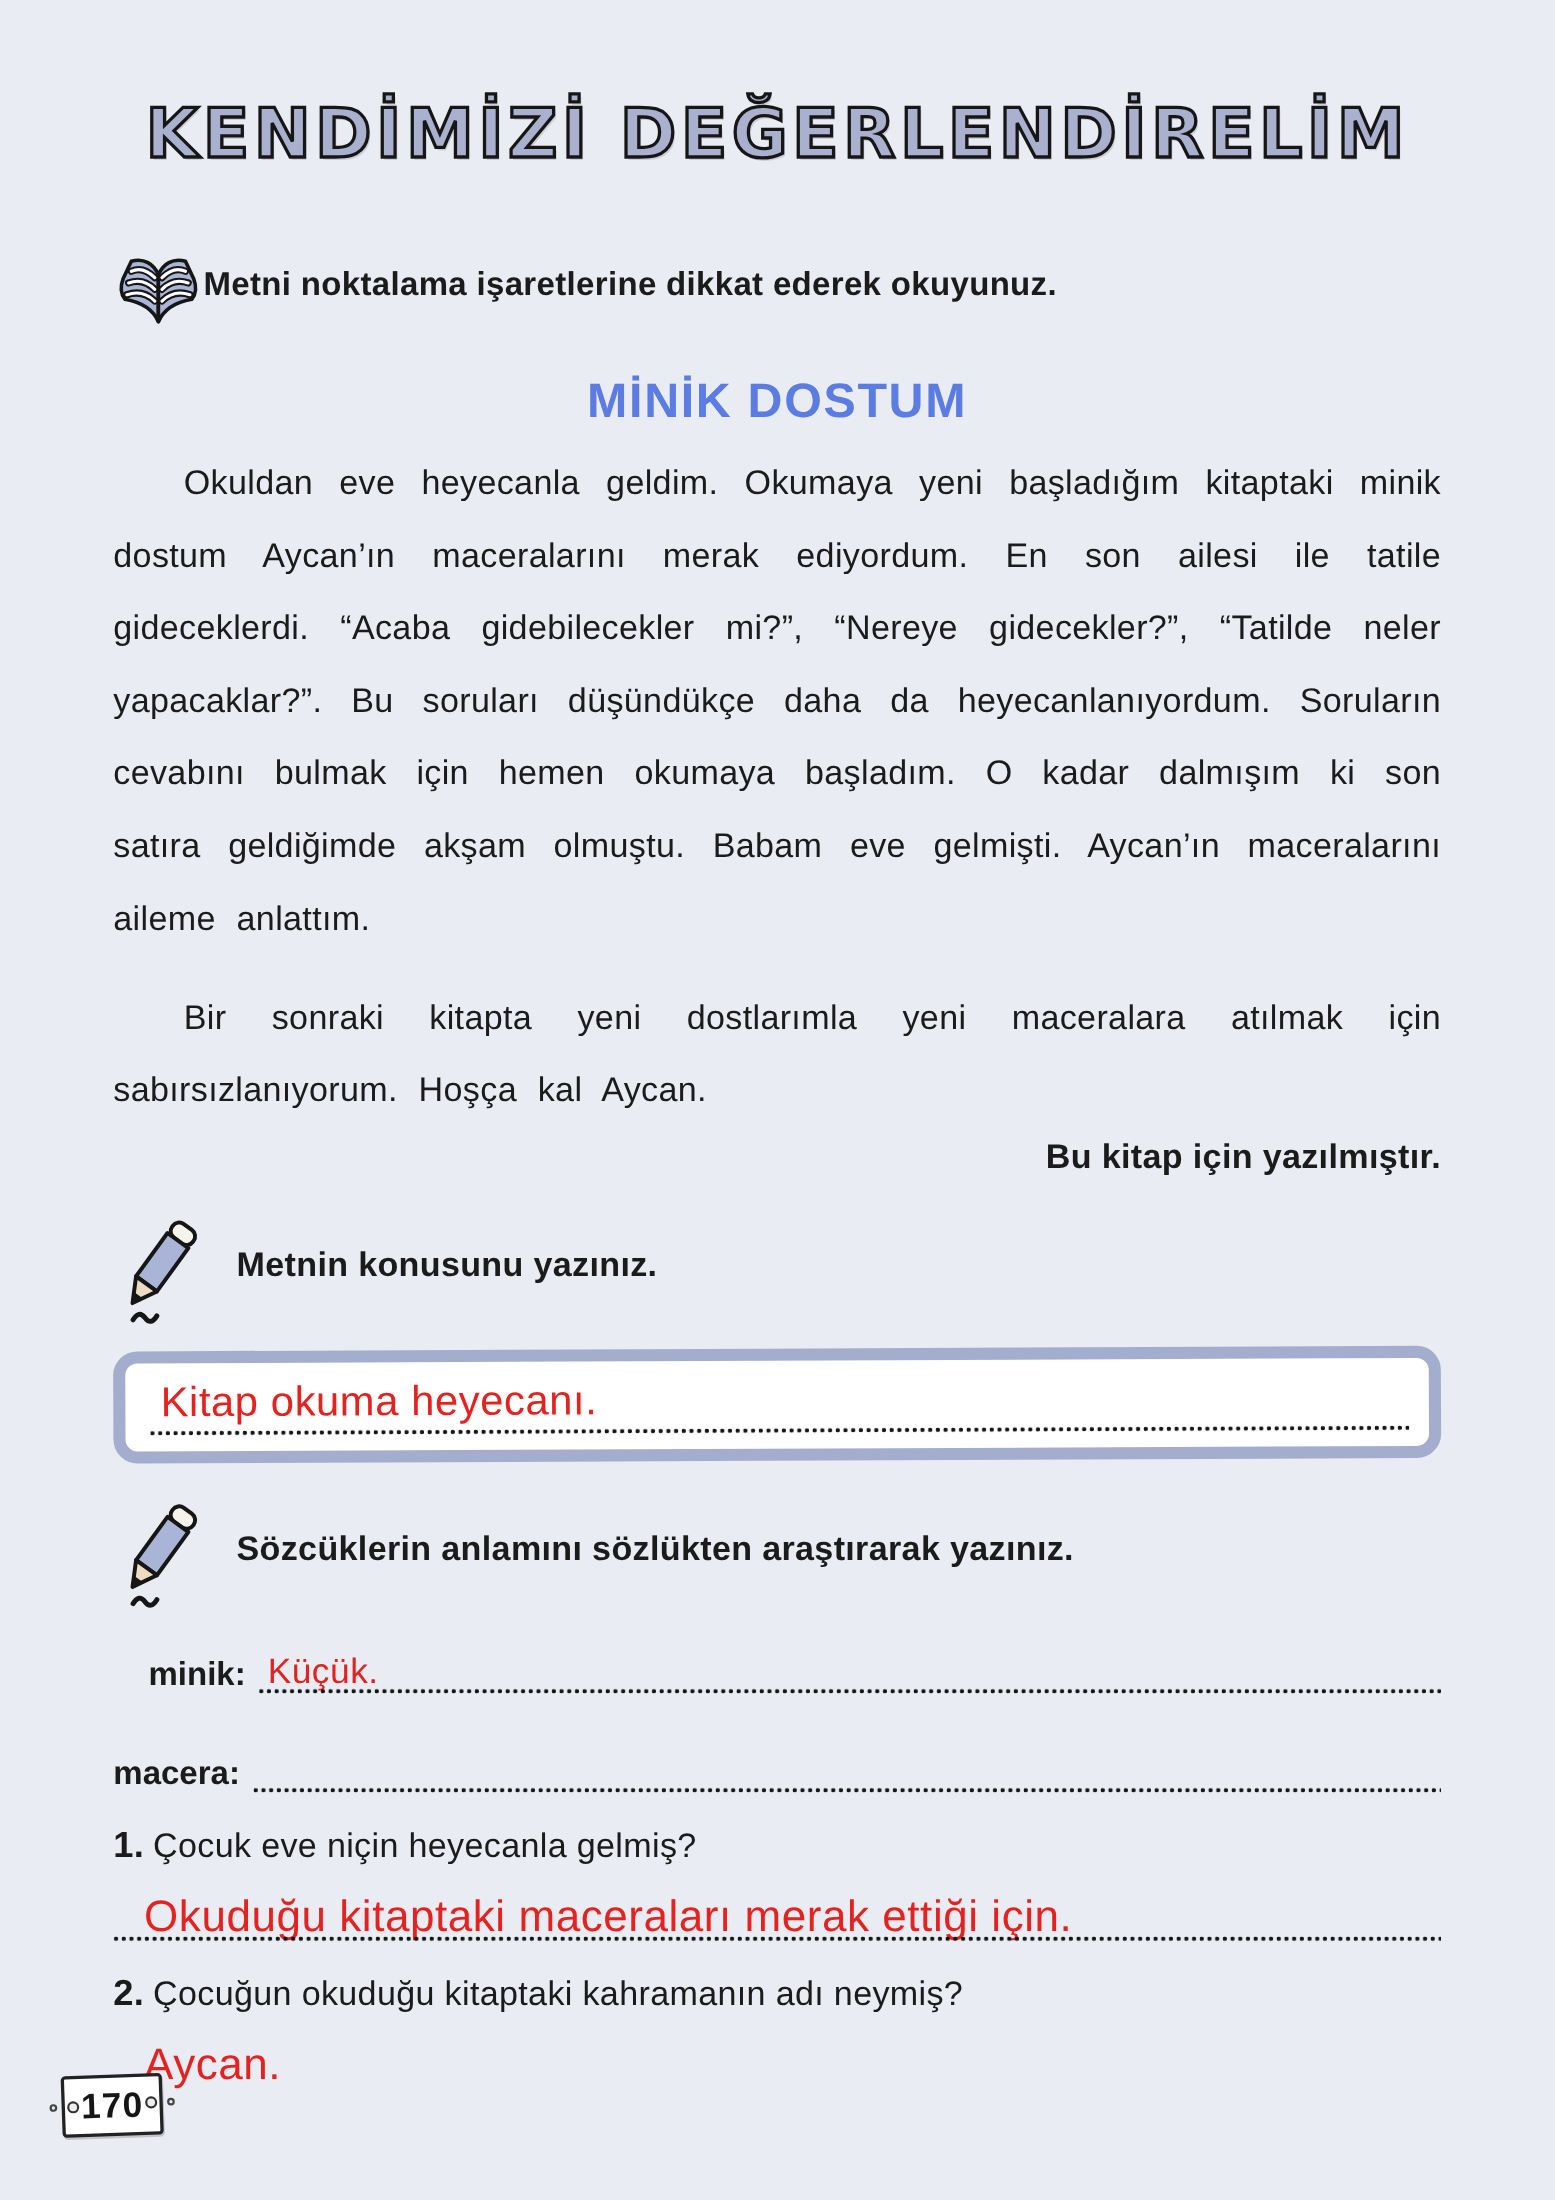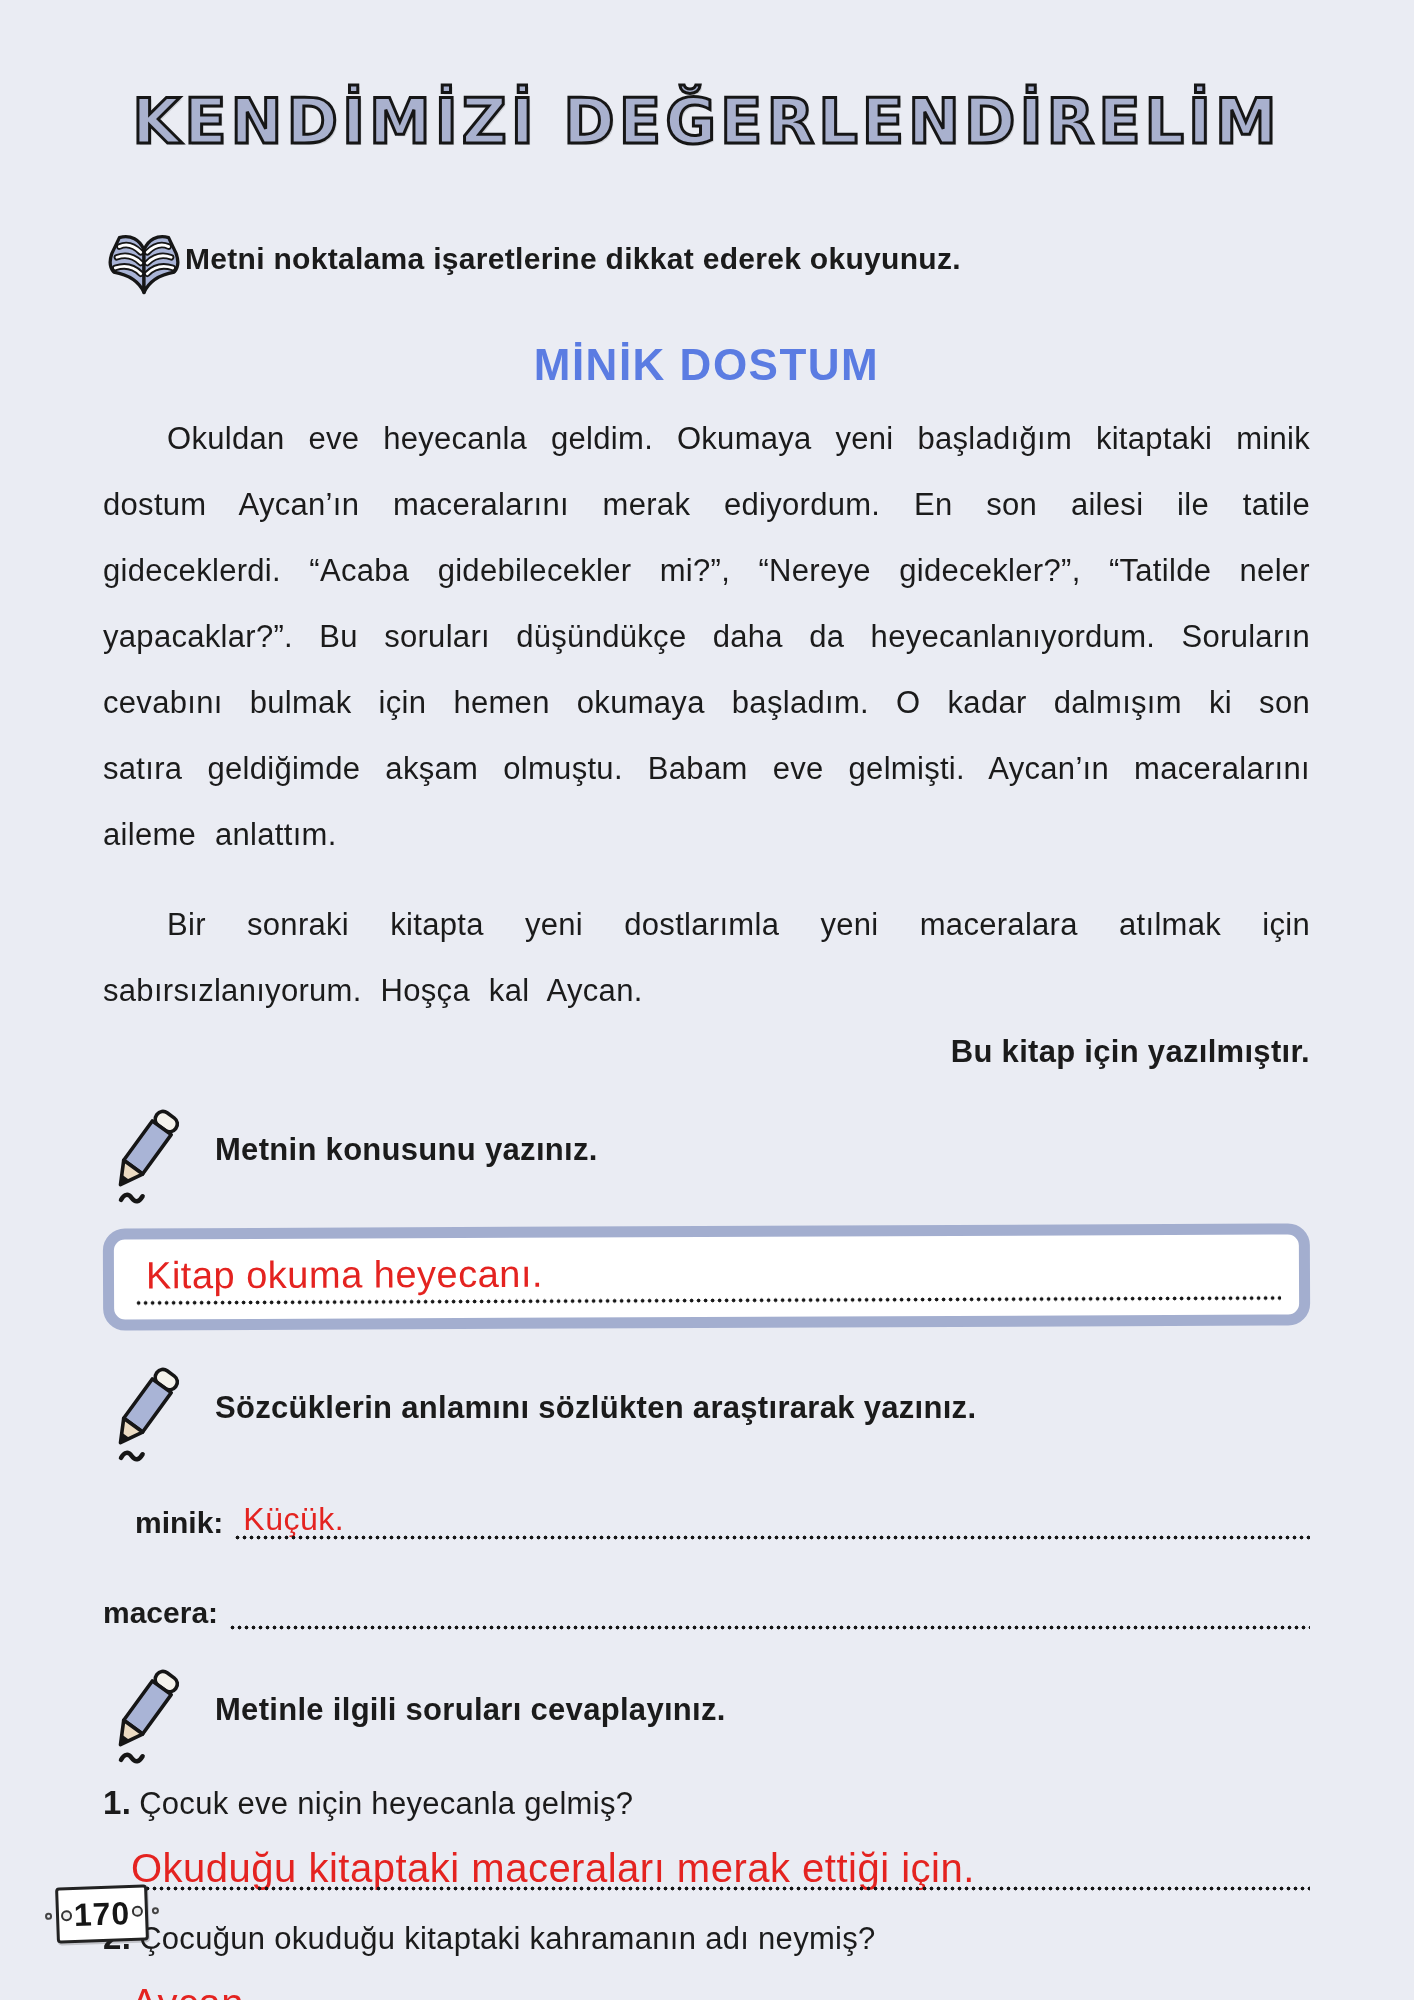--- a/index.html
+++ b/index.html
@@ -240,32 +240,20 @@
     </div>
   </div>
 
   <div class="word-row macera">
     <span class="wlabel">macera:</span>
     <div class="field">
       <div class="dotline"></div>
     </div>
   </div>
 
-  <div class="prompt-row">
-    <svg class="icon" width="90" height="104" viewBox="0 0 100 115" aria-hidden="true">
-      <g transform="rotate(36 50 45)" stroke="#161616" stroke-width="4" stroke-linejoin="round">
-        <rect x="37" y="2" width="26" height="17" rx="8" fill="#f5f3ec"></rect>
-        <rect x="37" y="19" width="26" height="54" fill="var(--c-periwinkle)"></rect>
-        <path d="M37 73 L63 73 L50 97 Z" fill="#ecdcc3"></path>
-        <path d="M45 88 L55 88 L50 97 Z" fill="#161616" stroke-width="2"></path>
-      </g>
-      <path d="M20 104 q6 -10 12 -2 q6 8 12 -2" fill="none" stroke="#161616" stroke-width="5" stroke-linecap="round"></path>
-    </svg>
-    <span class="ptext">Metinle ilgili soruları cevaplayınız.</span>
-  </div>
 
   <div class="q-row">
     <span class="qnum">1.</span><span>Çocuk eve niçin heyecanla gelmiş?</span>
   </div>
   <div class="a-block">
     <span class="red">Okuduğu kitaptaki maceraları merak ettiği için.</span>
     <div class="dotline"></div>
   </div>
 
   <div class="q-row">

